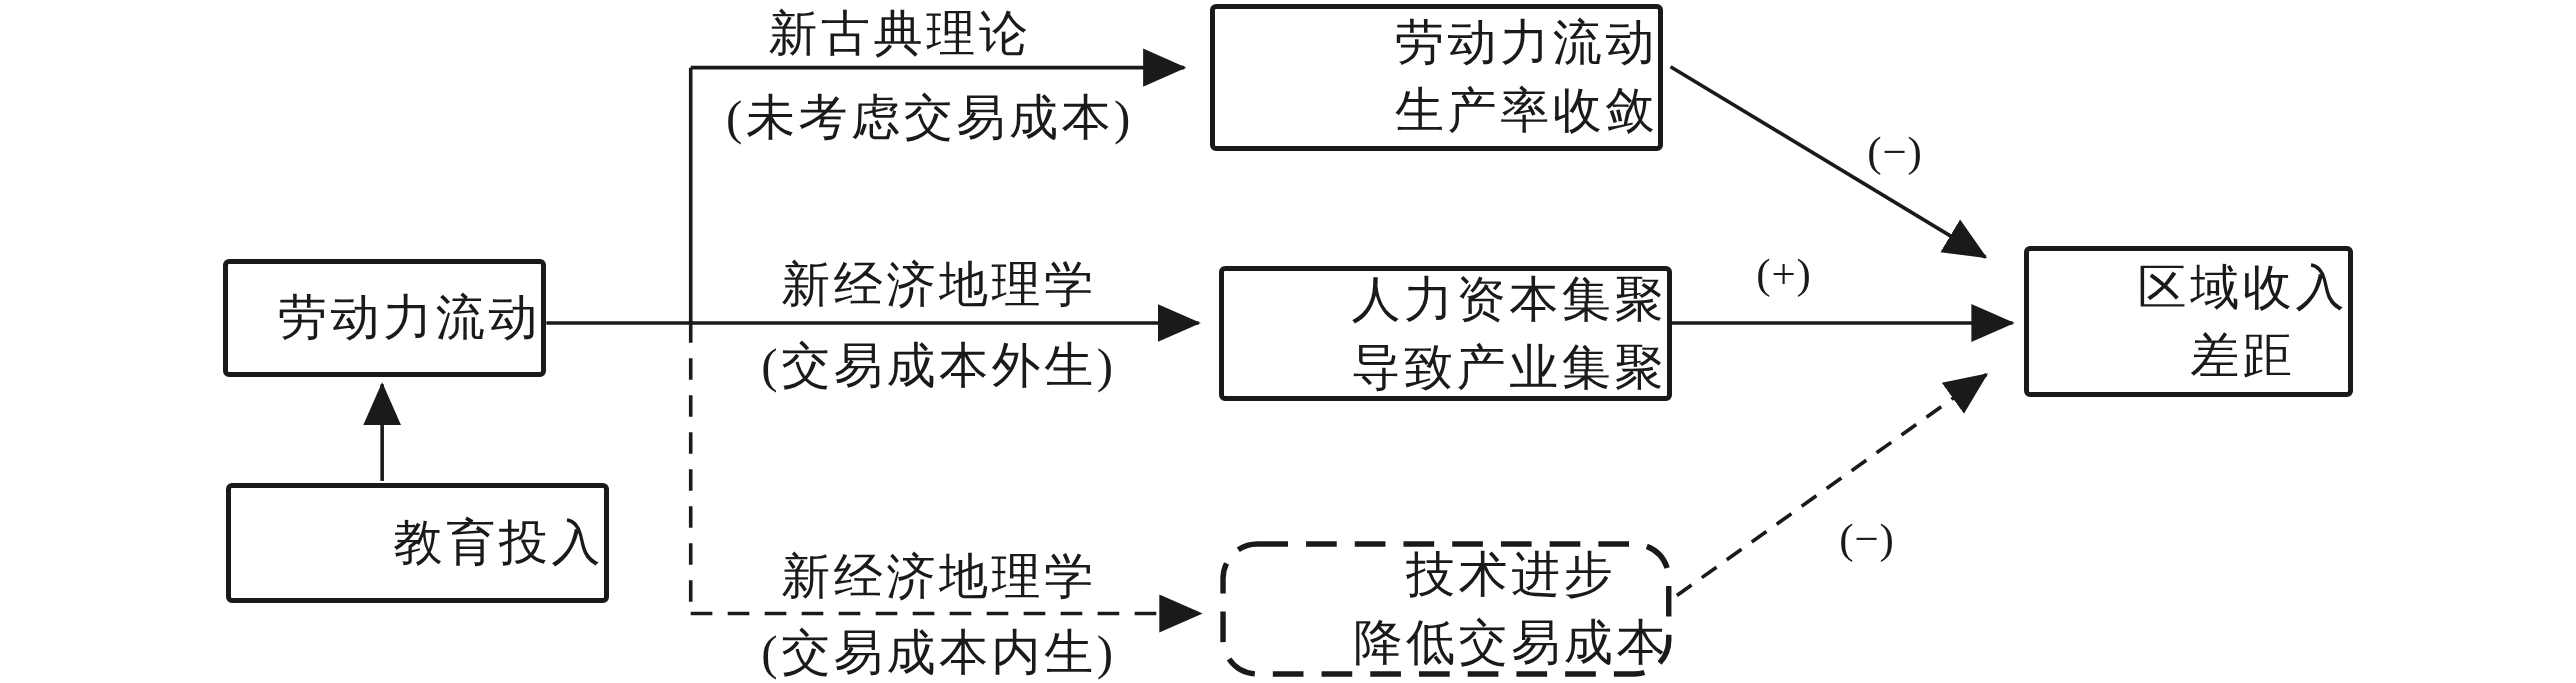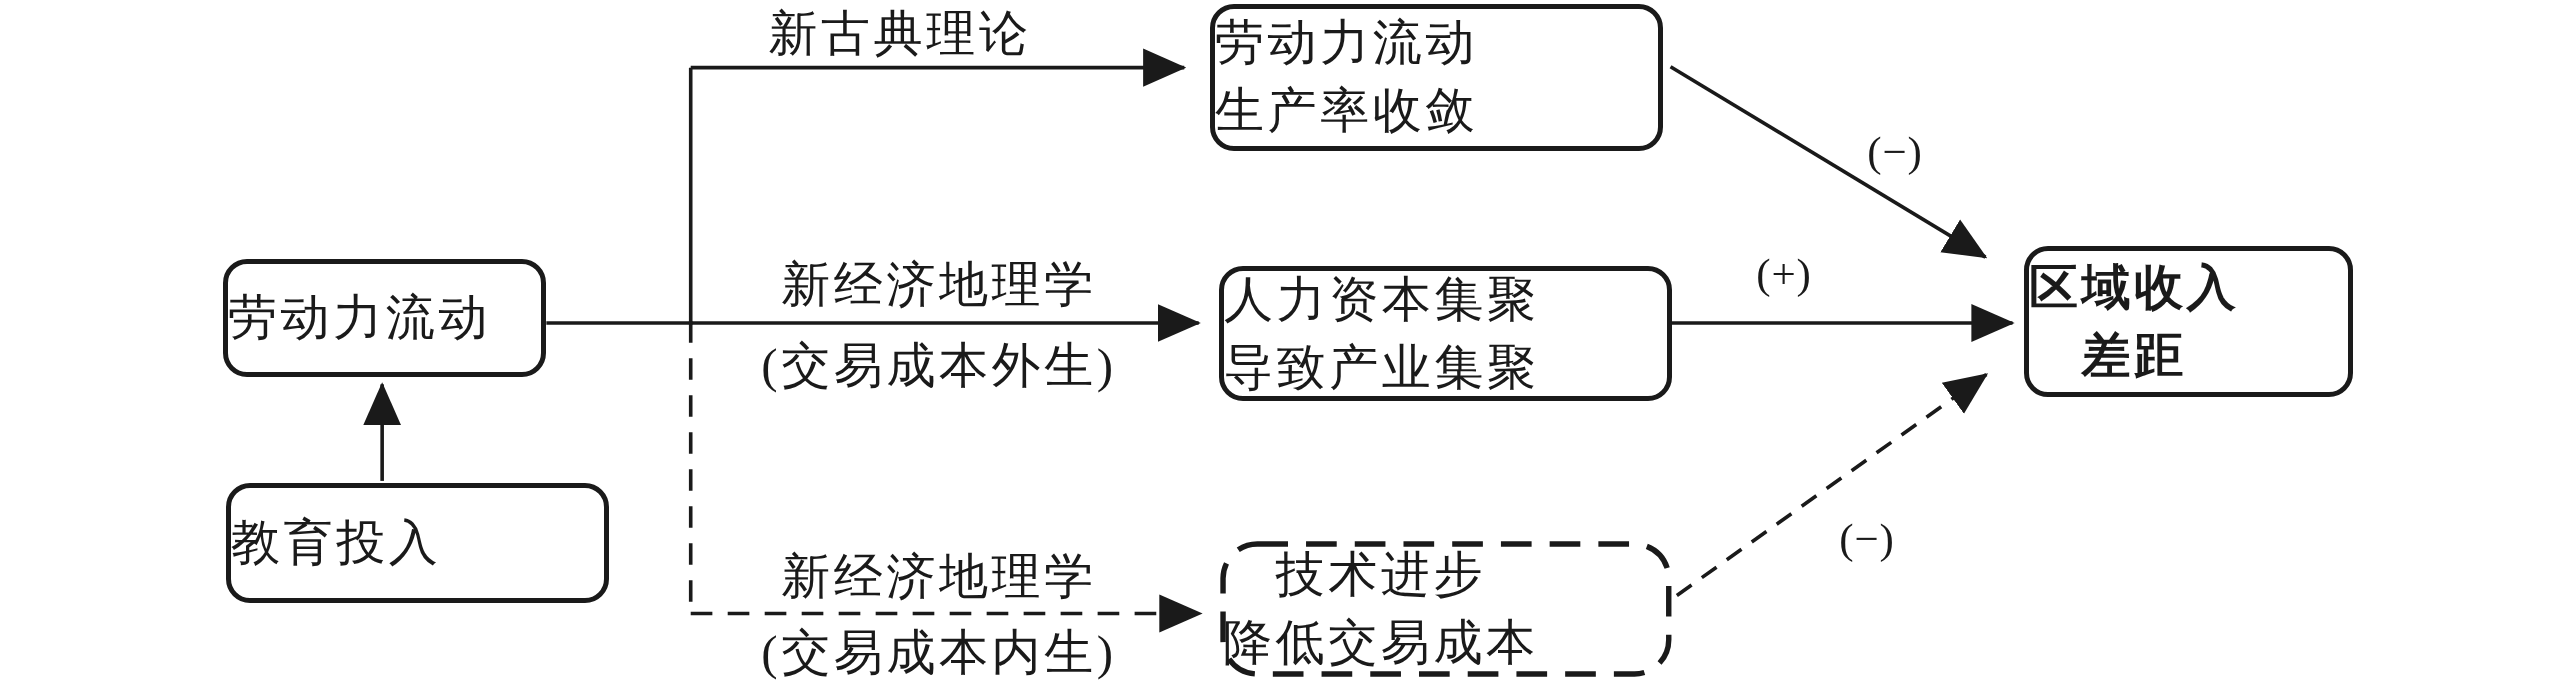--- a/index.html
+++ b/index.html
@@ -20,25 +20,25 @@
     position: absolute;
     left: 0;
     top: 0;
     width: 2576px;
     height: 683px;
   }
   .node {
     position: absolute;
     box-sizing: border-box;
     border: 5.4px solid #1a1a1a;
-    border-radius: 24px;
+    border-radius: 6px;
     background: #ffffff;
     display: flex;
     align-items: center;
-    justify-content: flex-start;
+    justify-content: flex-end;
     text-align: center;
   }
   .node--borderless {
     border: none;
     background: transparent;
   }
   .node-label {
     font-size: 49px;
     line-height: 1.38;
     letter-spacing: 3.6px;
@@ -108,26 +108,27 @@
   <div class="node node--borderless" style="left:1223px; top:544px; width:446px; height:130px;">
     <span class="node-label">技术进步
 降低交易成本</span>
   </div>
 
   <div class="node" style="left:1219px; top:266px; width:453px; height:135px;">
     <span class="node-label">人力资本集聚
 导致产业集聚</span>
   </div>
 
-  <div class="node" style="left:2024px; top:246px; width:329px; height:151px;font-weight:bold;">
+  <div class="node" style="left:2024px; top:246px; width:329px; height:151px;">
     <span class="node-label">区域收入
 差距</span>
   </div>
 
   <div class="edge-label" style="left:900px; top:34px;">新古典理论</div>
+  <div class="edge-label" style="left:930px; top:118px;">(未考虑交易成本)</div>
 
   <div class="edge-label" style="left:939px; top:285px;">新经济地理学</div>
   <div class="edge-label" style="left:939px; top:366px;font-family:Liberation Serif, serif;">(交易成本外生)</div>
 
   <div class="edge-label" style="left:939px; top:577px;">新经济地理学</div>
   <div class="edge-label" style="left:939px; top:653px;">(交易成本内生)</div>
 
   <div class="sign-label" style="left:1895px; top:151px;">(−)</div>
   <div class="sign-label" style="left:1784px; top:273px;">(+)</div>
   <div class="sign-label" style="left:1867px; top:538px;">(−)</div>

